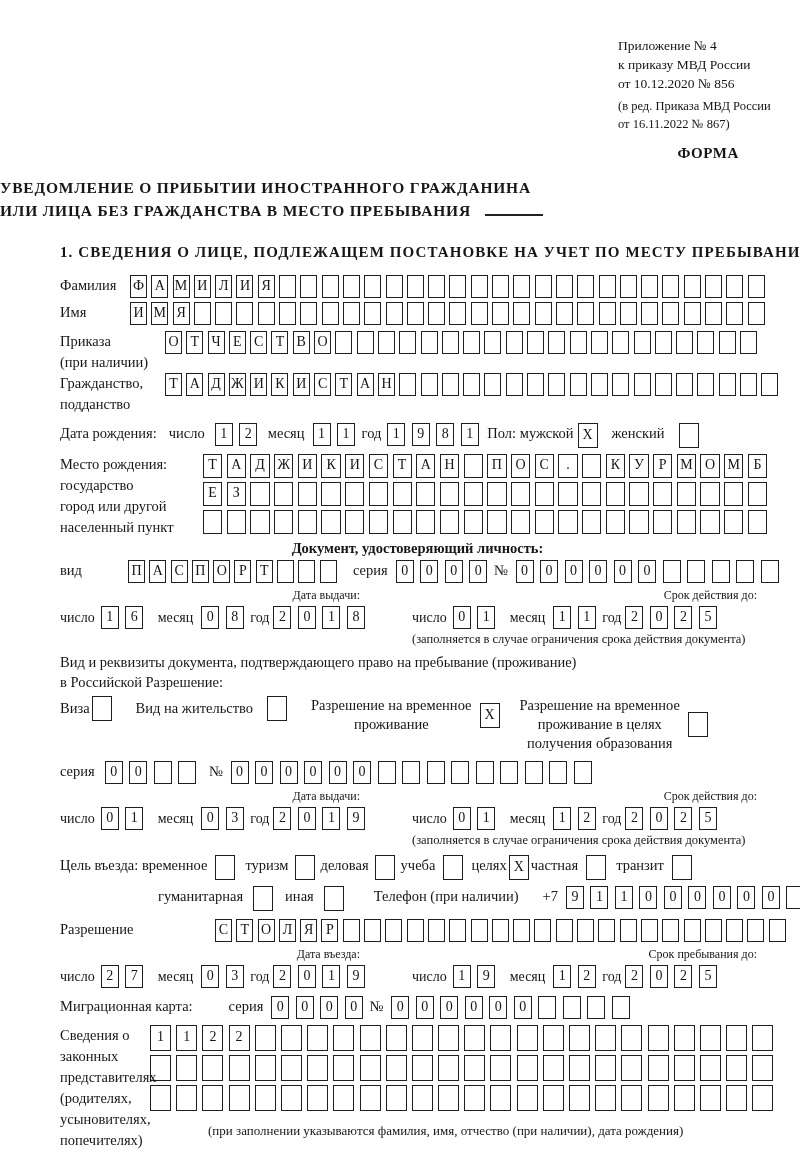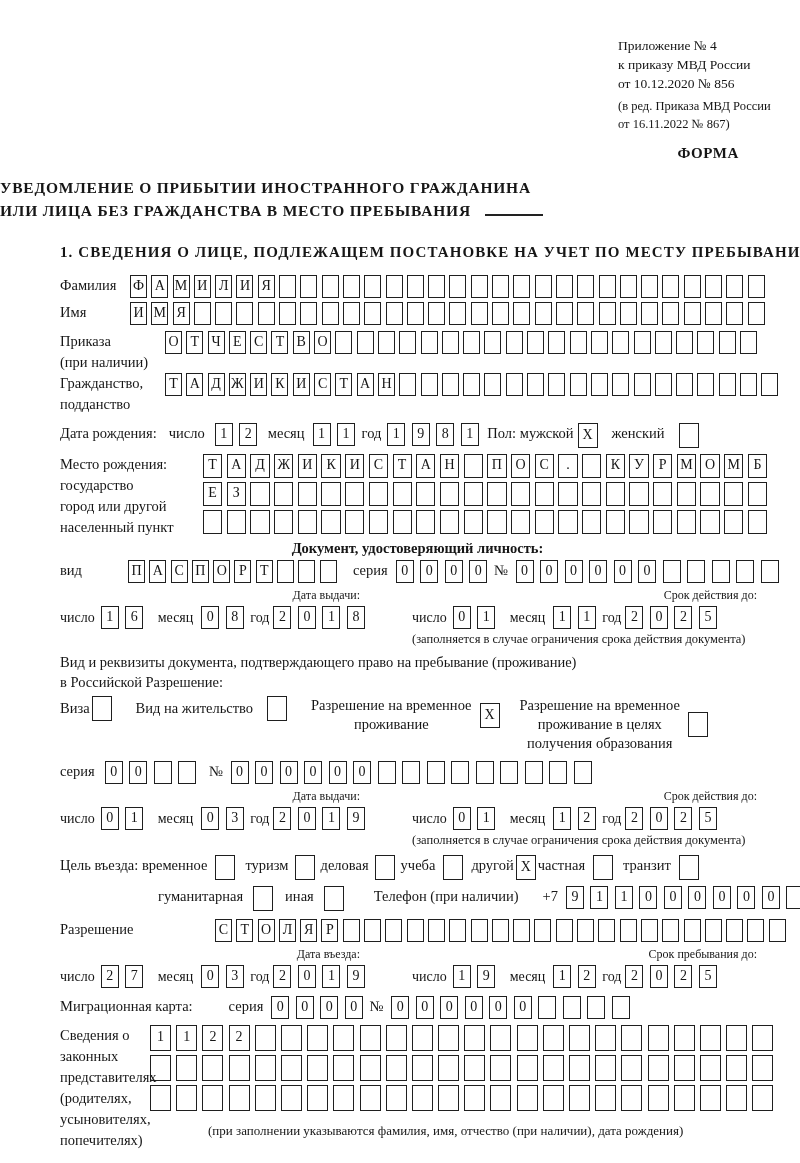--- a/index.html
+++ b/index.html
@@ -552,21 +552,21 @@
         <span class="cell"></span>
       </span>
     <span class="lbl ml6">деловая</span>
     <span class="cells cb ml6">
         <span class="cell"></span>
       </span>
     <span class="lbl ml6">учеба</span>
     <span class="cells cb ml8">
         <span class="cell"></span>
       </span>
-    <span class="lbl ml8">другой</span>
+    <span class="lbl ml8">целях</span>
     <span class="cells cb ml2">
         <span class="cell">X</span>
       </span>
     <span class="lbl ml2">частная</span>
     <span class="cells cb ml8">
         <span class="cell"></span>
       </span>
     <span class="lbl ml10">транзит</span>
     <span class="cells cb ml8">
         <span class="cell"></span>

